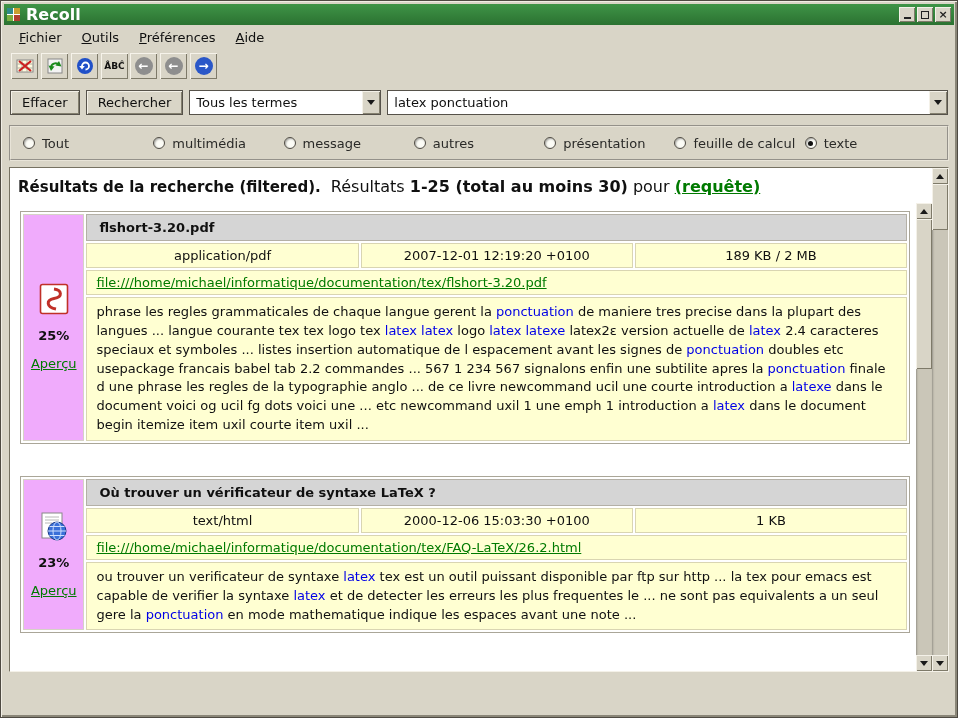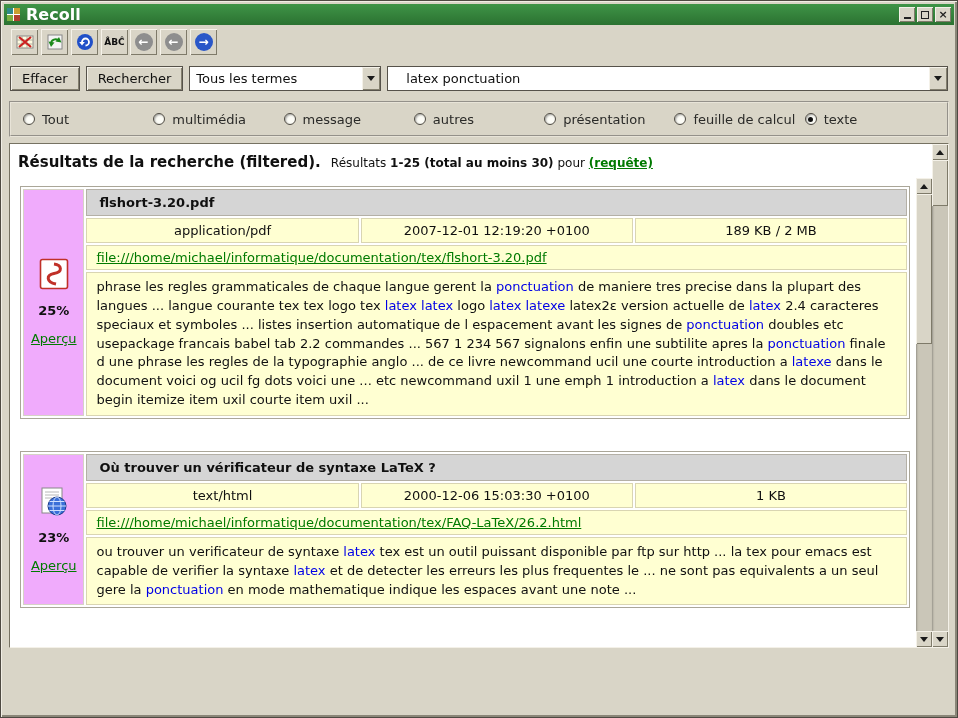--- a/index.html
+++ b/index.html
@@ -47,21 +47,21 @@
   
   .search-row { flex:none; height:40px; display:flex; align-items:center; padding:0 6px; gap:6px; }
   .push-btn { height:25px; padding:0 11px; background:#d9d5c7; border:1px solid #56524a;
               box-shadow: inset 1px 1px 0 #f4f1e8, inset -1px -1px 0 #84806f;
               font-family:inherit; font-size:13px; color:#101010; }
   .combo { height:25px; border:1px solid #56524a; background:#fff; display:flex; }
   .combo-mode { width:192px; flex:none; }
   .combo-query { flex:1; }
   .combo-text { flex:1; display:flex; align-items:center; padding-left:6px; font-size:13px; }
   .query-input { flex:1; border:none; outline:none; font-family:inherit; font-size:13px;
-                 padding-left:6px; background:#fff; color:#101010;margin-left:12px; }
+                 padding-left:6px; background:#fff; color:#101010; }
   .combo-btn { width:18px; flex:none; background:#d9d5c7;
                box-shadow: inset 1px 1px 0 #f4f1e8, inset -1px -1px 0 #84806f;
                display:flex; align-items:center; justify-content:center; }
   .tri-down { width:0; height:0; border-left:4px solid transparent; border-right:4px solid transparent;
               border-top:5px solid #1a1a1a; }
   .tri-up { width:0; height:0; border-left:4px solid transparent; border-right:4px solid transparent;
             border-bottom:5px solid #1a1a1a; }
 
   
   .filter-panel { flex:none; height:36px; margin:3px 5px 6px 5px; border:2px groove #e8e4d8;
@@ -72,21 +72,21 @@
            justify-content:center; flex:none; }
   .radio.checked::after { content:""; width:5px; height:5px; border-radius:50%; background:#101010; }
   .filter-label { font-size:13px; color:#2a2a28; }
 
   
   .results-area { flex:none; height:505px; margin:0 5px; border:1px solid; 
                   border-color:#767262 #f4f1e8 #f4f1e8 #767262; background:#fff; display:flex; }
   .results-view { flex:1; display:flex; flex-direction:column; background:#fff; overflow:hidden; }
   .results-header { flex:none; padding:9px 8px 7px 8px; white-space:nowrap; }
   .rh-title { font-size:15px; font-weight:bold; }
-  .rh-sub { font-size:12px; margin-left:6px; }
+  .rh-sub { font-size:16px; margin-left:6px; }
   .rh-range { font-weight:bold; }
   .link { color:#007a00; text-decoration:underline; cursor:pointer; }
   .rh-query { font-weight:bold; }
   .results-body { flex:1; display:flex; overflow:hidden; }
   .results-list { flex:1; overflow:hidden; padding:4px 6px 0 10px; }
 
   .result-table { width:100%; border-collapse:separate; border-spacing:2px; background:#fff;
                   border:1px solid #aaa698; margin-top:4px; }
   .result-table.first { margin-bottom:32px; }
   td { font-size:13px; vertical-align:middle; }
@@ -132,20 +132,26 @@
         </span>
       <span class="win-btn">
           <span class="glyph-max"></span>
         </span>
       <span class="win-btn">
           <span class="glyph-close">×</span>
         </span>
     </span>
   </div>
 
+  <div class="menubar">
+    <span class="menu-item">Fichier</span>
+    <span class="menu-item">Outils</span>
+    <span class="menu-item">Préférences</span>
+    <span class="menu-item">Aide</span>
+  </div>
 
   <div class="toolbar">
     <div class="tool-group">
       <div class="tool-btn">
         <svg width="20" height="20" viewBox="0 0 20 20">
           <rect x="2" y="4" width="16" height="12" fill="#fffbe0" stroke="#8a8a8a"></rect>
           <path d="M2 8 H18 M2 12 H18 M7 4 V16 M12 4 V16" stroke="#b0b0a0" fill="none"></path>
           <path d="M4 5 L16 15 M16 5 L4 15" stroke="#cc2020" stroke-width="2.2"></path>
         </svg>
       </div>

